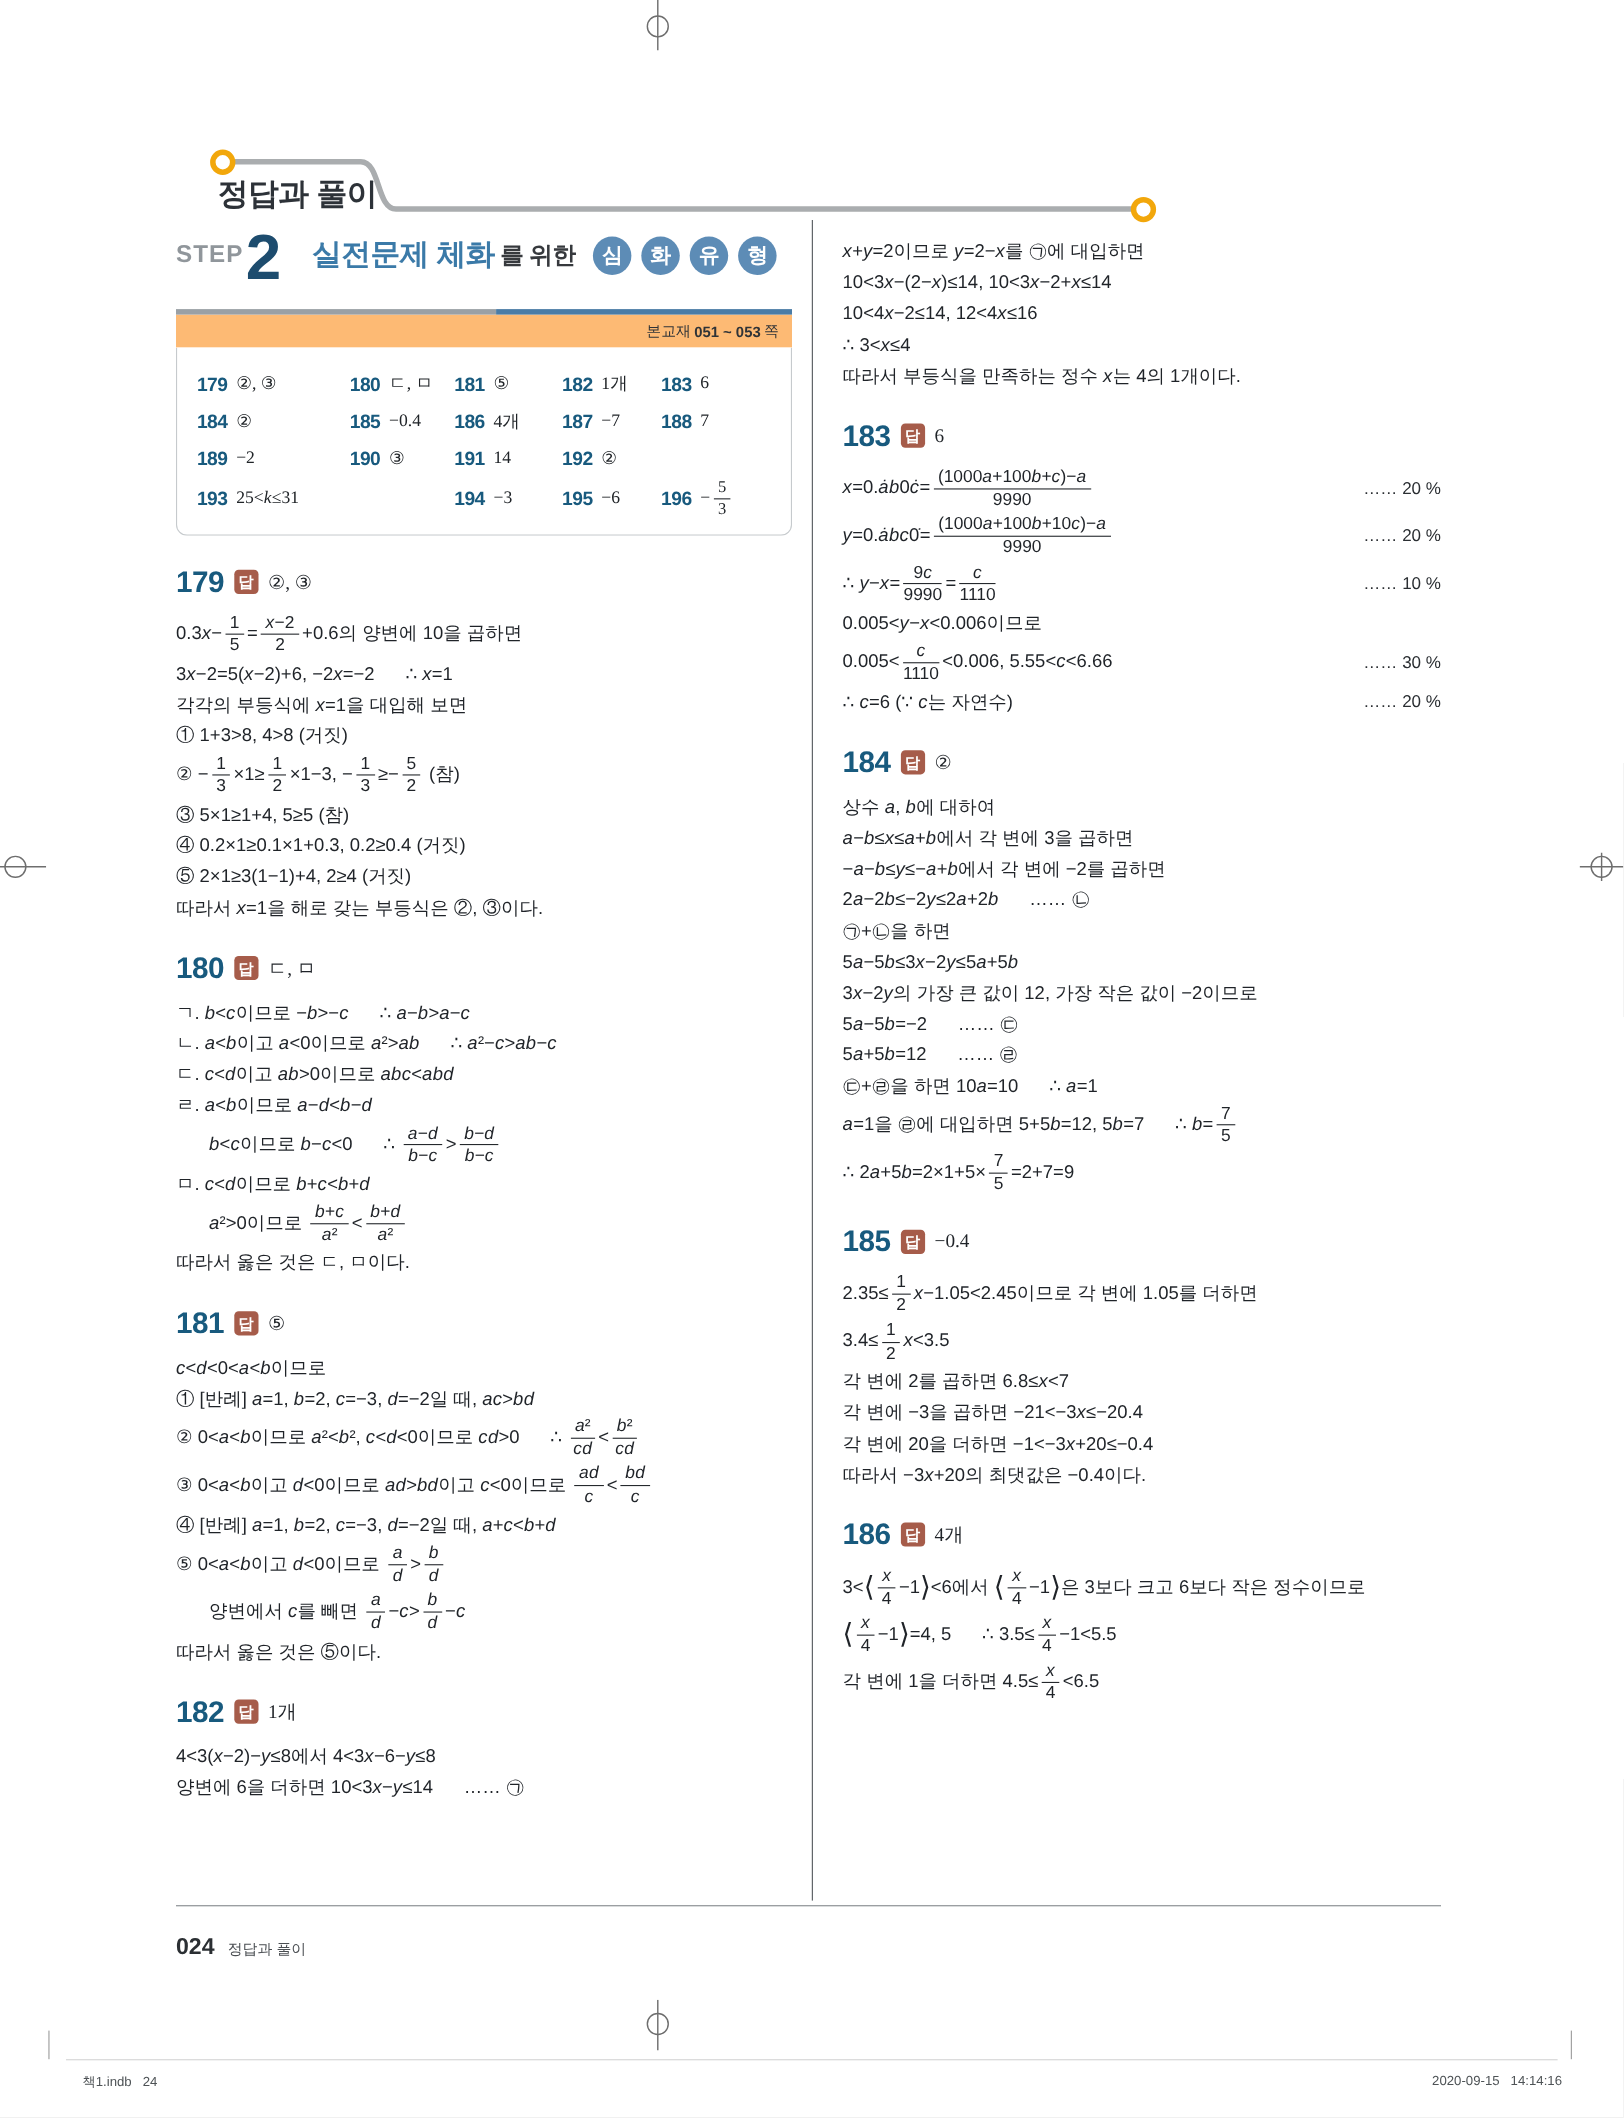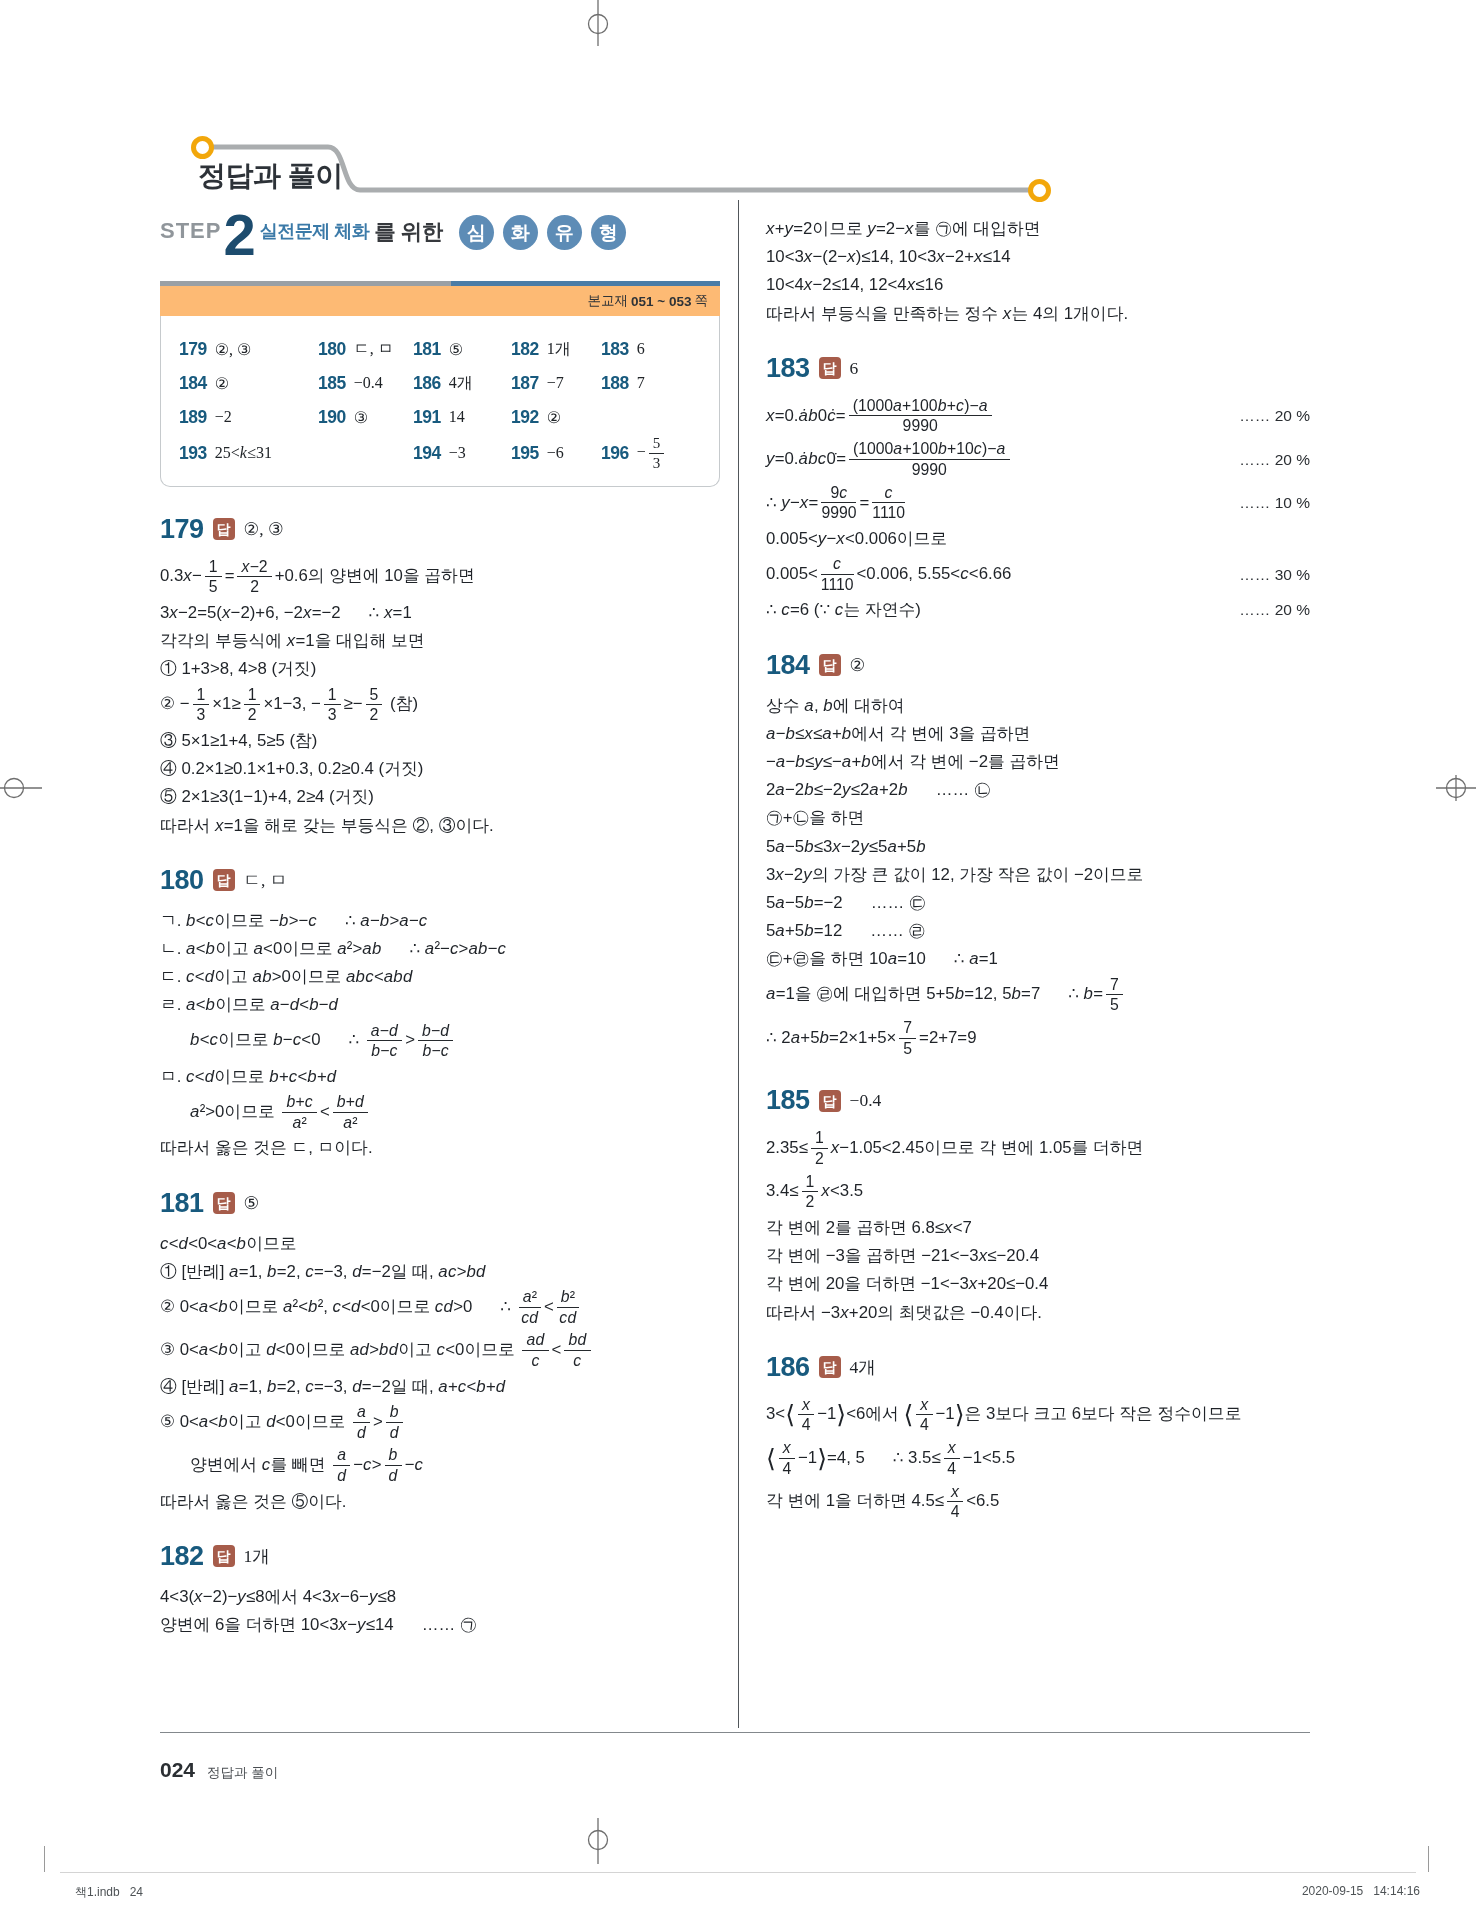--- a/index.html
+++ b/index.html
@@ -18,21 +18,21 @@
   .page-title{position:absolute;left:38px;top:52px;font-size:28px;font-weight:700;color:#2d3238;letter-spacing:-0.5px;}
   
   .main{position:absolute;left:0;top:95px;width:1150px;height:1528px;display:flex;align-items:stretch;overflow:hidden;}
   .col-left{width:560px;flex:none;}
   .divider{width:1px;background:#51565a;margin-left:18px;flex:none;}
   .col-right{flex:1;padding-left:27px;min-width:0;}
   
   .step-row{display:flex;align-items:center;height:70px;}
   .step-label{font-weight:700;font-size:22px;color:#90969b;letter-spacing:1px;padding-bottom:8px;}
   .step-num{font-weight:800;font-size:58px;line-height:0.85;color:#1d4c6e;margin:0 4px 0 2px;}
-  .step-hl{font-weight:700;font-size:18px;color:#3b7aa8;padding-bottom:8px;letter-spacing:-0.5px;}
+  .step-hl{font-weight:700;font-size:27px;color:#3b7aa8;padding-bottom:8px;letter-spacing:-0.5px;margin-left:24px;}
   .step-suffix{font-weight:700;font-size:21.5px;color:#36393d;padding-bottom:8px;margin-left:5px;letter-spacing:-0.5px;}
   .step-badges{display:flex;gap:9px;margin-left:16px;padding-bottom:5px;}
   .badge{width:35px;height:35px;border-radius:50%;background:#5d8cb6;color:#fff;
          font-weight:700;font-size:19px;line-height:35px;text-align:center;}
   
   .abox{margin-top:11px;}
   .abox-bar{display:flex;height:5px;}
   .abox-bar .seg-gray{width:52%;background:#9aa0a5;}
   .abox-bar .seg-blue{flex:1;background:#4a7ca6;}
   .abox-strip{height:30px;background:#fdba74;display:flex;align-items:center;justify-content:flex-end;
@@ -299,20 +299,21 @@
           </div>
       </div>
 
       <div class="divider"></div>
 
       <div class="col-right">
         <div class="p-body intro" id="right-intro">
             <div class="line"><span class="ltext"><i class="v">x</i>+<i class="v">y</i>=2이므로 <i class="v">y</i>=2−<i class="v">x</i>를 ㉠에 대입하면</span></div>
             <div class="line"><span class="ltext">10&lt;3<i class="v">x</i>−(2−<i class="v">x</i>)≤14, 10&lt;3<i class="v">x</i>−2+<i class="v">x</i>≤14</span></div>
             <div class="line"><span class="ltext">10&lt;4<i class="v">x</i>−2≤14, 12&lt;4<i class="v">x</i>≤16</span></div>
+            <div class="line"><span class="ltext">∴ 3&lt;<i class="v">x</i>≤4</span></div>
             <div class="line"><span class="ltext">따라서 부등식을 만족하는 정수 <i class="v">x</i>는 4의 1개이다.</span></div>
           </div>
         <div id="right-problems">
             <section class="problem">
               <div class="p-head">
                 <span class="p-no">183</span>
                 <span class="p-badge">답</span>
                 <span class="p-ans">6</span>
               </div>
               <div class="p-body">

